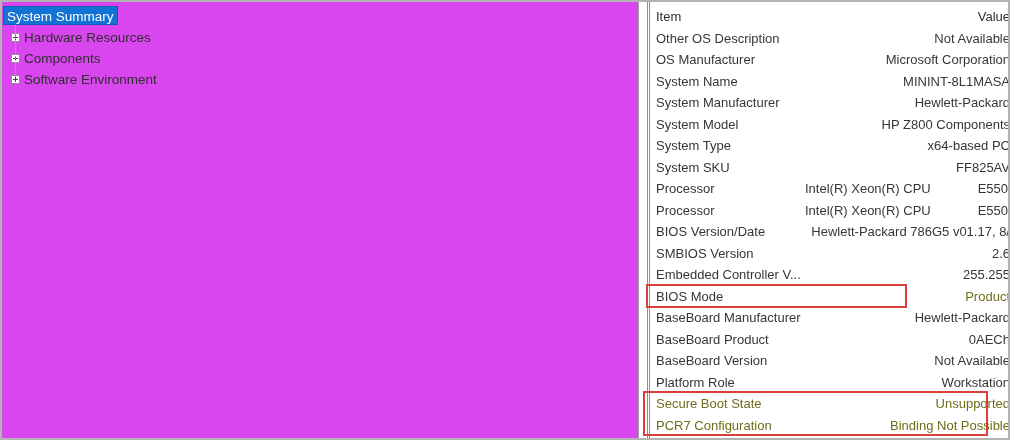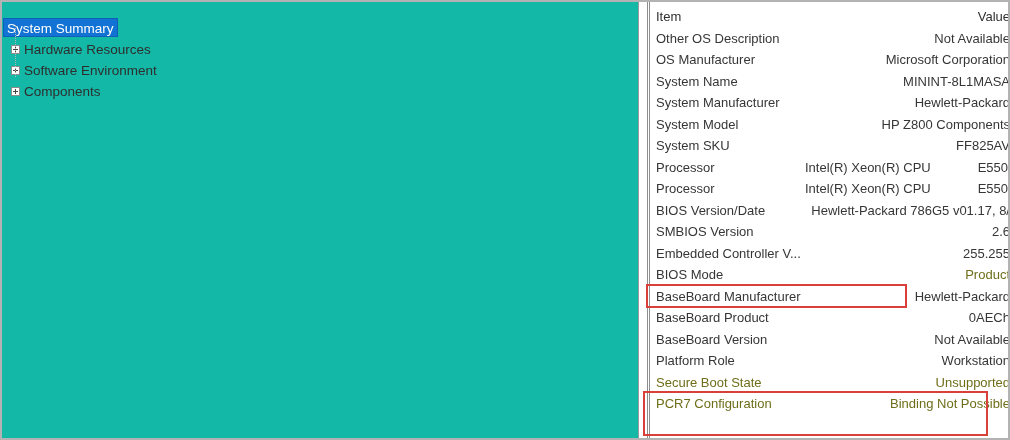--- a/index.html
+++ b/index.html
@@ -5,21 +5,21 @@
   html,body{margin:0;padding:0;background:#fff;}
   *{box-sizing:border-box;}
   body{font-family:"Liberation Sans", sans-serif;}
   .window{
     position:relative;width:1010px;height:440px;background:#fff;
     border:2px solid #b3b3b3;overflow:hidden;
   }
   
   .tree-panel{
     position:absolute;left:0;top:0;width:637px;height:436px;
-    border-right:1px solid #9a9a9a;background:#14b8a6;padding-top:16px;overflow:hidden;
+    border-right:1px solid #9a9a9a;background:#d946ef;padding-top:4px;overflow:hidden;
   }
   .tree-item{
     position:relative;height:21px;line-height:21px;font-size:13.5px;color:#2e2e2e;
     white-space:nowrap;cursor:default;
   }
   .tree-item.root{padding-left:1px;}
   .tree-item.child{padding-left:22px;}
   .sel-label{
     display:inline-block;background:var(--sel-color,#1273d4);color:#fff;
     padding:0 3px;height:19px;line-height:19px;border:1px solid #0d5fb8;
@@ -64,28 +64,28 @@
             <span class="ph"></span>
             <span class="pv"></span>
           </span>
     <span>Hardware Resources</span>
   </div>
         <div class="tree-item child">
     <span class="expand-icon">
             <span class="ph"></span>
             <span class="pv"></span>
           </span>
-    <span>Software Environment</span>
+    <span>Components</span>
   </div>
         <div class="tree-item child">
     <span class="expand-icon">
             <span class="ph"></span>
             <span class="pv"></span>
           </span>
-    <span>Components</span>
+    <span>Software Environment</span>
   </div>
       </div>
     <div class="tree-line"></div>
   </div>
 
   <div class="detail-panel">
     <div class="drow header">
       <span class="col-item">Item</span>
       <span class="col-value">Value</span>
     </div>
@@ -102,20 +102,24 @@
     <span class="col-item">System Name</span>
     <span class="col-value">MININT-8L1MASA</span>
   </div>
         <div class="drow">
     <span class="col-item">System Manufacturer</span>
     <span class="col-value">Hewlett-Packard</span>
   </div>
         <div class="drow">
     <span class="col-item">System Model</span>
     <span class="col-value">HP Z800 Components</span>
+  </div>
+        <div class="drow">
+    <span class="col-item">System Type</span>
+    <span class="col-value">x64-based PC</span>
   </div>
         <div class="drow">
     <span class="col-item">System SKU</span>
     <span class="col-value">FF825AV</span>
   </div>
         <div class="drow">
     <span class="col-item">Processor</span>
     <span class="col-value">Intel(R) Xeon(R) CPU             E5506</span>
   </div>
         <div class="drow">

